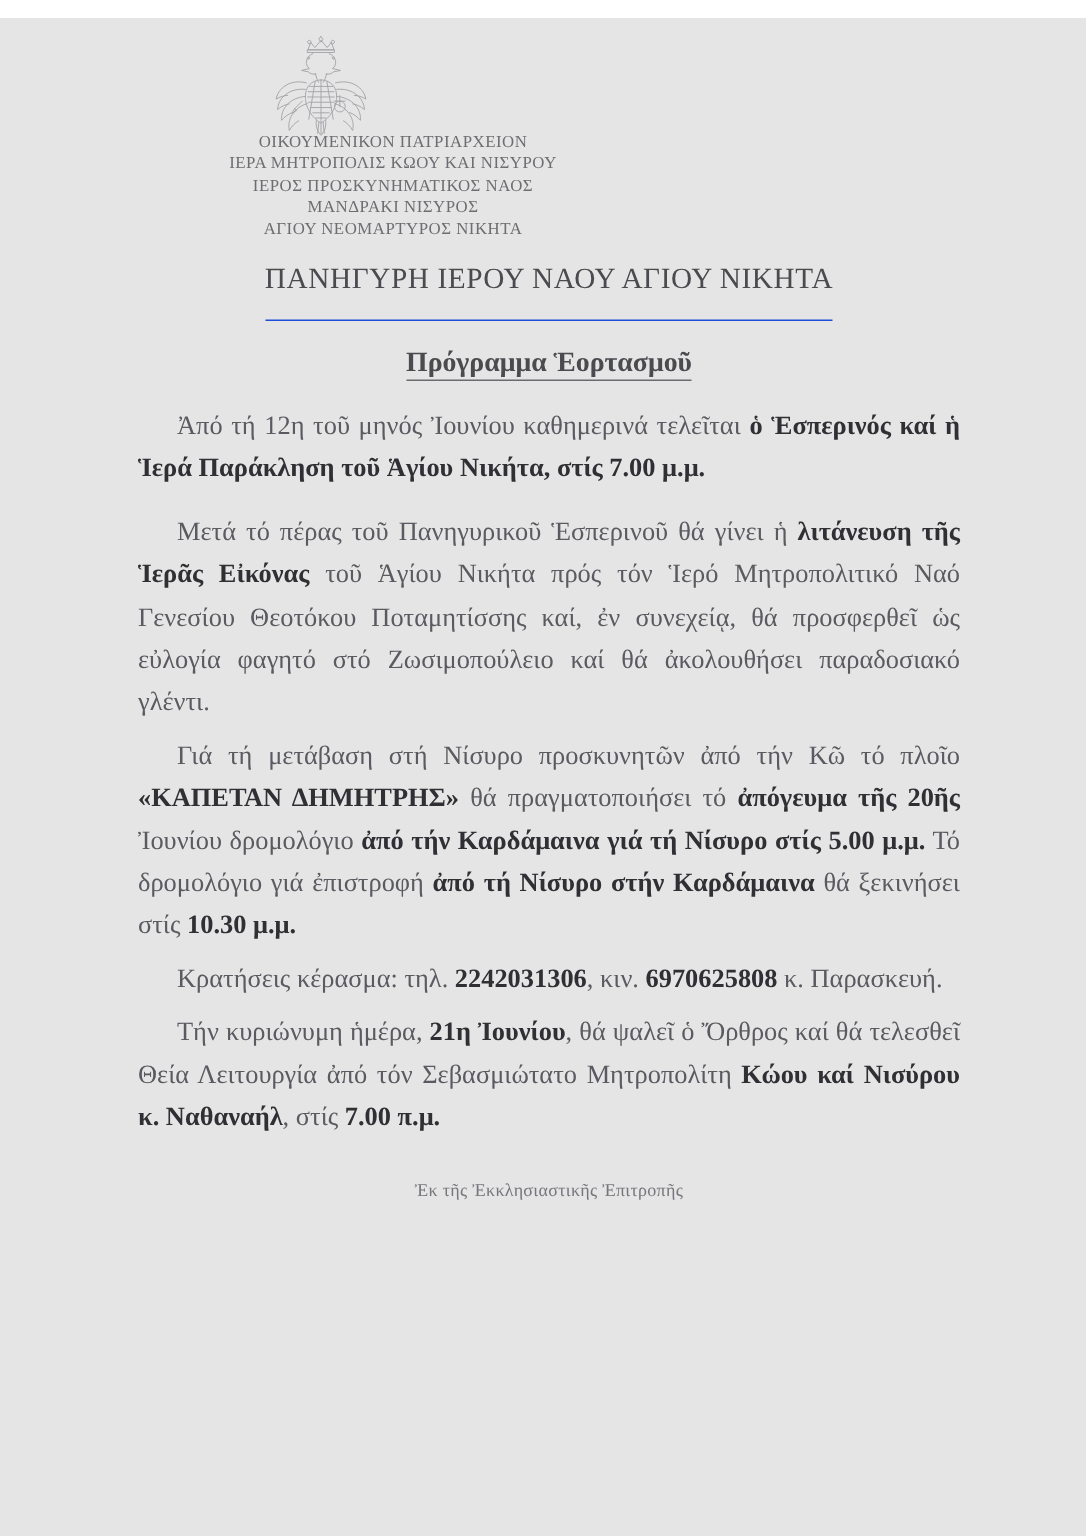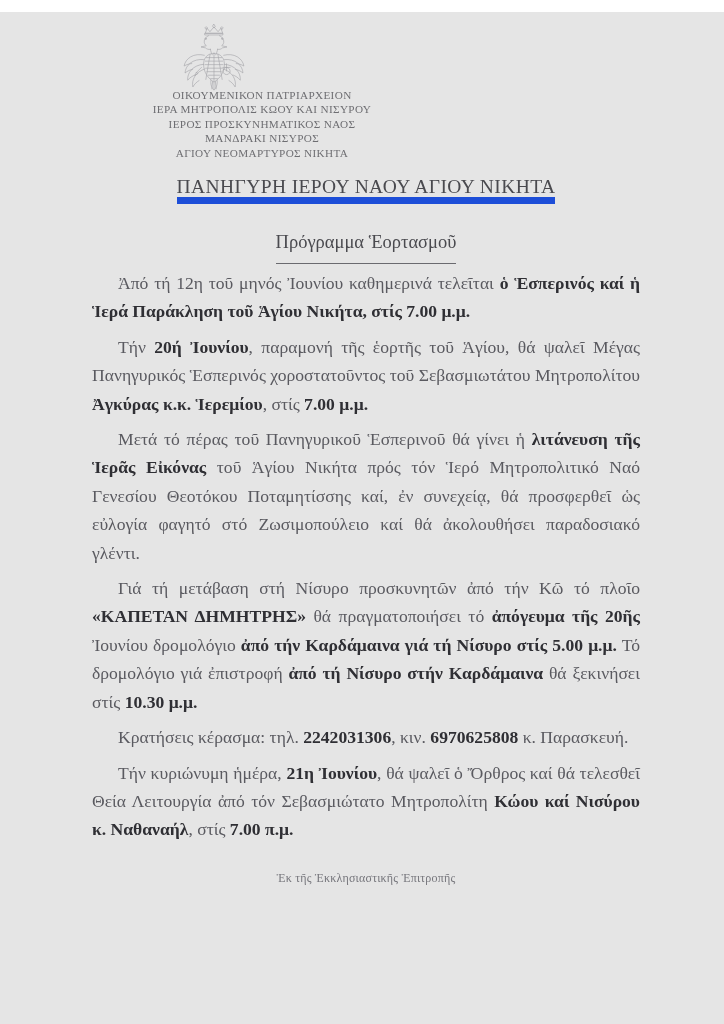--- a/index.html
+++ b/index.html
@@ -60,34 +60,35 @@
 
   h1.title {
     margin: 0;
     font-size: 19.5px;
     font-weight: normal;
     text-align: center;
     letter-spacing: .4px;
     color: #4a4a4f;
   }
   h1.title span.ul {
-    border-bottom: 7px solid #1d4ed8;
-    padding-bottom: 0;
+    border-bottom: 1px solid #1d4ed8;
+    padding-bottom: 16px;
   }
 
   h2.subtitle {
     margin: 0;
     font-size: 18.5px;
     font-weight: normal;
     text-align: center;
     color: #4a4a4f;
   }
   h2.subtitle span.ul {
     border-bottom: 1px solid #6a6a6f;
-    padding-bottom: 11px;
+    padding-bottom: 1px;
+    font-weight: bold;
   }
 
   p.para {
     margin: 0;
     font-size: 17.6px;
     line-height: 28.4px;
     text-align: justify;
     text-indent: 26px;
     color: #5a5a60;
     -webkit-hyphens: manual;
@@ -186,21 +187,20 @@
     <div class="sp-2"></div>
 
     <h2 class="subtitle">
       <span class="ul">Πρόγραμμα Ἑορτασμοῦ</span>
     </h2>
 
     <div class="sp-3"></div>
 
     <p class="para"><span>Ἀπό τή 12η τοῦ μηνός Ἰουνίου καθημερινά τελεῖται </span><b>ὁ Ἑσπερινός καί ἡ Ἱερά Παράκληση τοῦ Ἁγίου Νικήτα, στίς 7.00 μ.μ.</b></p>
     <div class="sp-4"></div>
-    <p class="para"><span>Τήν </span><b>20ή Ἰουνίου</b><span>, παραμονή τῆς ἑορτῆς τοῦ Ἁγίου, θά ψαλεῖ Μέγας Πανηγυρικός Ἑσπερινός χοροστατοῦντος τοῦ Σεβασμιωτάτου Μητροπολίτου </span><b>Ἀγκύρας κ.κ. Ἱερεμίου</b><span>, στίς </span><b>7.00 μ.μ.</b></p>
     <div class="sp-5"></div>
     <p class="para"><span>Μετά τό πέρας τοῦ Πανηγυρικοῦ Ἑσπερινοῦ θά γίνει ἡ </span><b>λιτάνευση τῆς Ἱερᾶς Εἰκόνας</b><span> τοῦ Ἁγίου Νικήτα πρός τόν Ἱερό Μητροπολιτικό Ναό Γενεσίου Θεοτόκου Ποταμητίσσης καί, ἐν συνεχείᾳ, θά προσφερθεῖ ὡς εὐλογία φαγητό στό Ζωσιμοπούλειο καί θά ἀκολουθήσει παραδοσιακό γλέντι.</span></p>
     <div class="sp-6"></div>
     <p class="para"><span>Γιά τή μετάβαση στή Νίσυρο προσκυνητῶν ἀπό τήν Κῶ τό πλοῖο </span><b>«ΚΑΠΕΤΑΝ ΔΗΜΗΤΡΗΣ»</b><span> θά πραγματοποιήσει τό </span><b>ἀπόγευμα τῆς 20ῆς</b><span> Ἰουνίου δρομολόγιο </span><b>ἀπό τήν Καρδάμαινα γιά τή Νίσυρο στίς 5.00 μ.μ.</b><span> Τό δρομολόγιο γιά ἐπιστροφή </span><b>ἀπό τή Νίσυρο στήν Καρδάμαινα</b><span> θά ξεκινήσει στίς </span><b>10.30 μ.μ.</b></p>
     <div class="sp-7"></div>
     <p class="para"><span>Κρατήσεις κέρασμα: τηλ. </span><b>2242031306</b><span>, κιν. </span><b>6970625808</b><span> κ. Παρασκευή.</span></p>
     <div class="sp-8"></div>
     <p class="para"><span>Τήν κυριώνυμη ἡμέρα, </span><b>21η Ἰουνίου</b><span>, θά ψαλεῖ ὁ Ὄρθρος καί θά τελεσθεῖ Θεία Λειτουργία ἀπό τόν Σεβασμιώτατο Μητροπολίτη </span><b>Κώου καί Νισύρου κ. Ναθαναήλ</b><span>, στίς </span><b>7.00 π.μ.</b></p>
     <div class="sp-9"></div>
 

